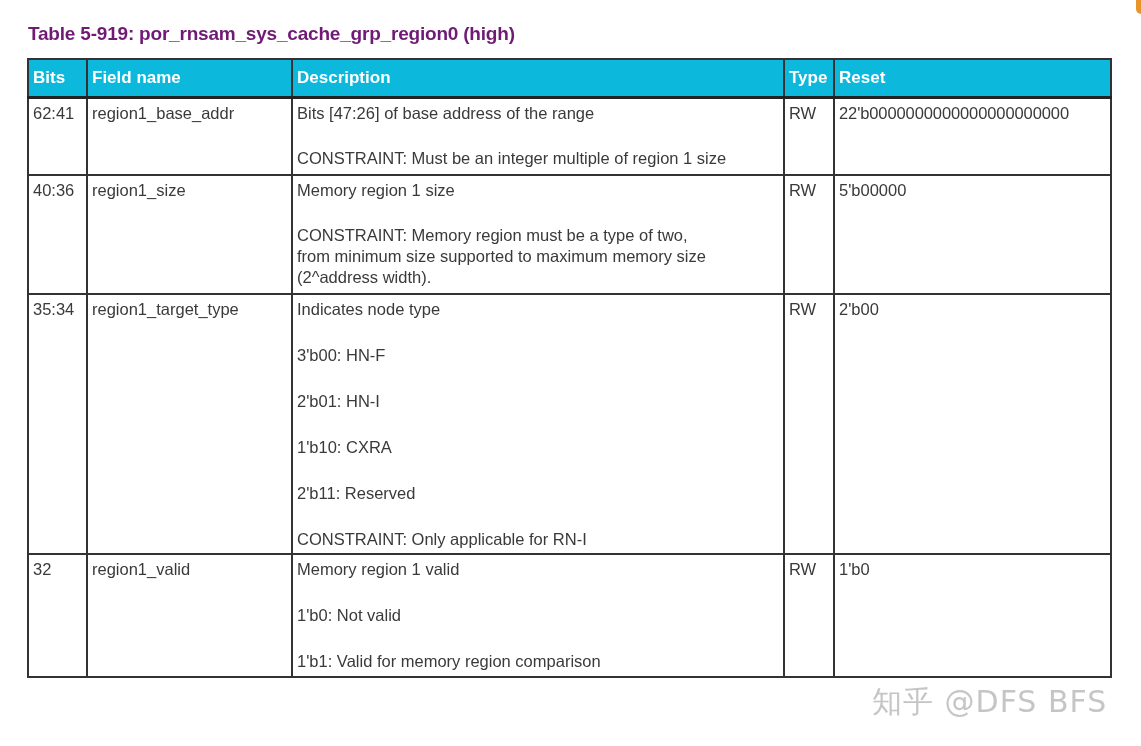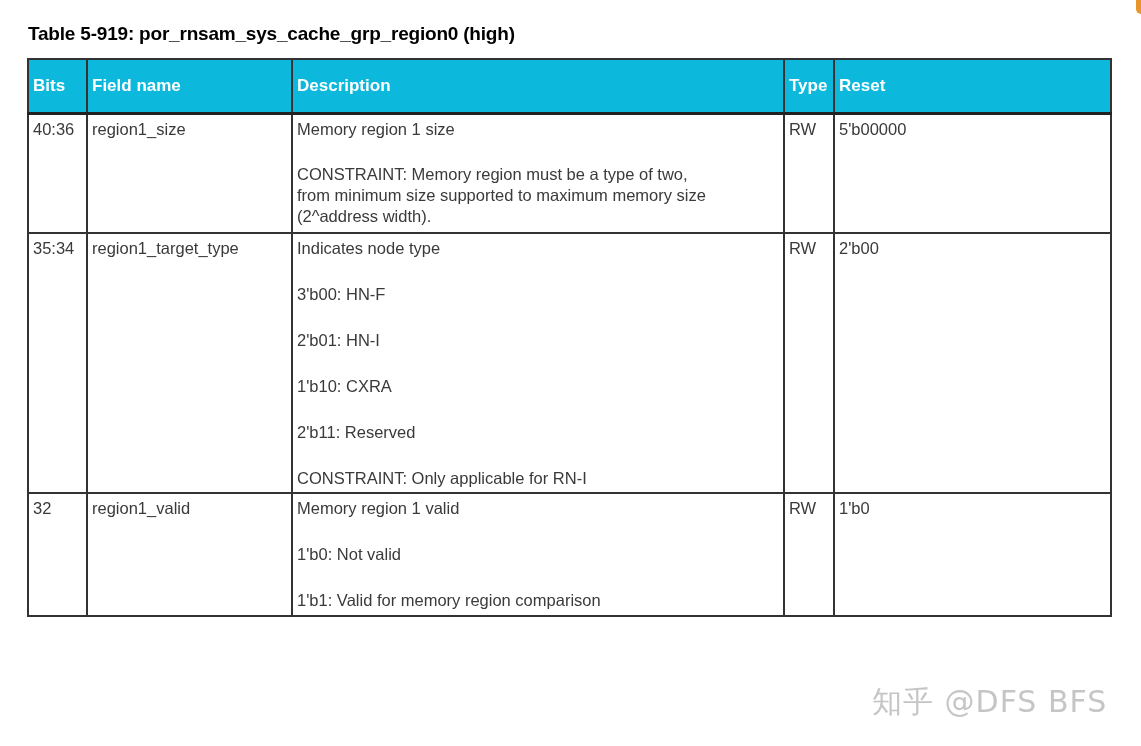--- a/index.html
+++ b/index.html
@@ -23,37 +23,37 @@
       height: 14px;
       background: #e8962c;
       border-bottom-left-radius: 5px;
     }
     .table-title {
       position: absolute;
       left: 28px;
       top: 23px;
       font-size: 19px;
       font-weight: bold;
-      color: #000000;
+      color: #701a75;
       letter-spacing: -0.2px;
       white-space: nowrap;
     }
     table.reg-table {
       position: absolute;
       left: 27px;
       top: 58px;
       border-collapse: collapse;
       table-layout: fixed;
       width: 1083px;
       font-size: 16.5px;
     }
     table.reg-table th,
     table.reg-table td {
       border: 2px solid #333333;
-      padding: 12px 4px;
+      padding: 4px 4px;
       vertical-align: top;
       text-align: left;
     }
     table.reg-table thead th {
       background: #0cb9dd;
       color: #ffffff;
       font-weight: bold;
       height: 28px;
       line-height: 28px;
       font-size: 17px;
@@ -111,20 +111,31 @@
       <th>Bits</th>
       <th>Field name</th>
       <th>Description</th>
       <th>Type</th>
       <th>Reset</th>
     </tr>
   </thead>
   <tbody>
 
 
+    <tr style="height:77px">
+      <td>62:41</td>
+      <td>region1_base_addr</td>
+      <td>
+        <span class="desc-line">Bits [47:26] of base address of the range</span>
+        <span class="desc-gap"></span>
+        <span class="desc-line">CONSTRAINT: Must be an integer multiple of region 1 size</span>
+      </td>
+      <td>RW</td>
+      <td class="reset-val">22'b0000000000000000000000</td>
+    </tr>
 
     <tr style="height:119px">
       <td>40:36</td>
       <td>region1_size</td>
       <td>
         <span class="desc-line">Memory region 1 size</span>
         <span class="desc-gap"></span>
         <span class="desc-line">CONSTRAINT: Memory region must be a type of two,</span>
         <span class="desc-line">from minimum size supported to maximum memory size</span>
         <span class="desc-line">(2^address width).</span>

